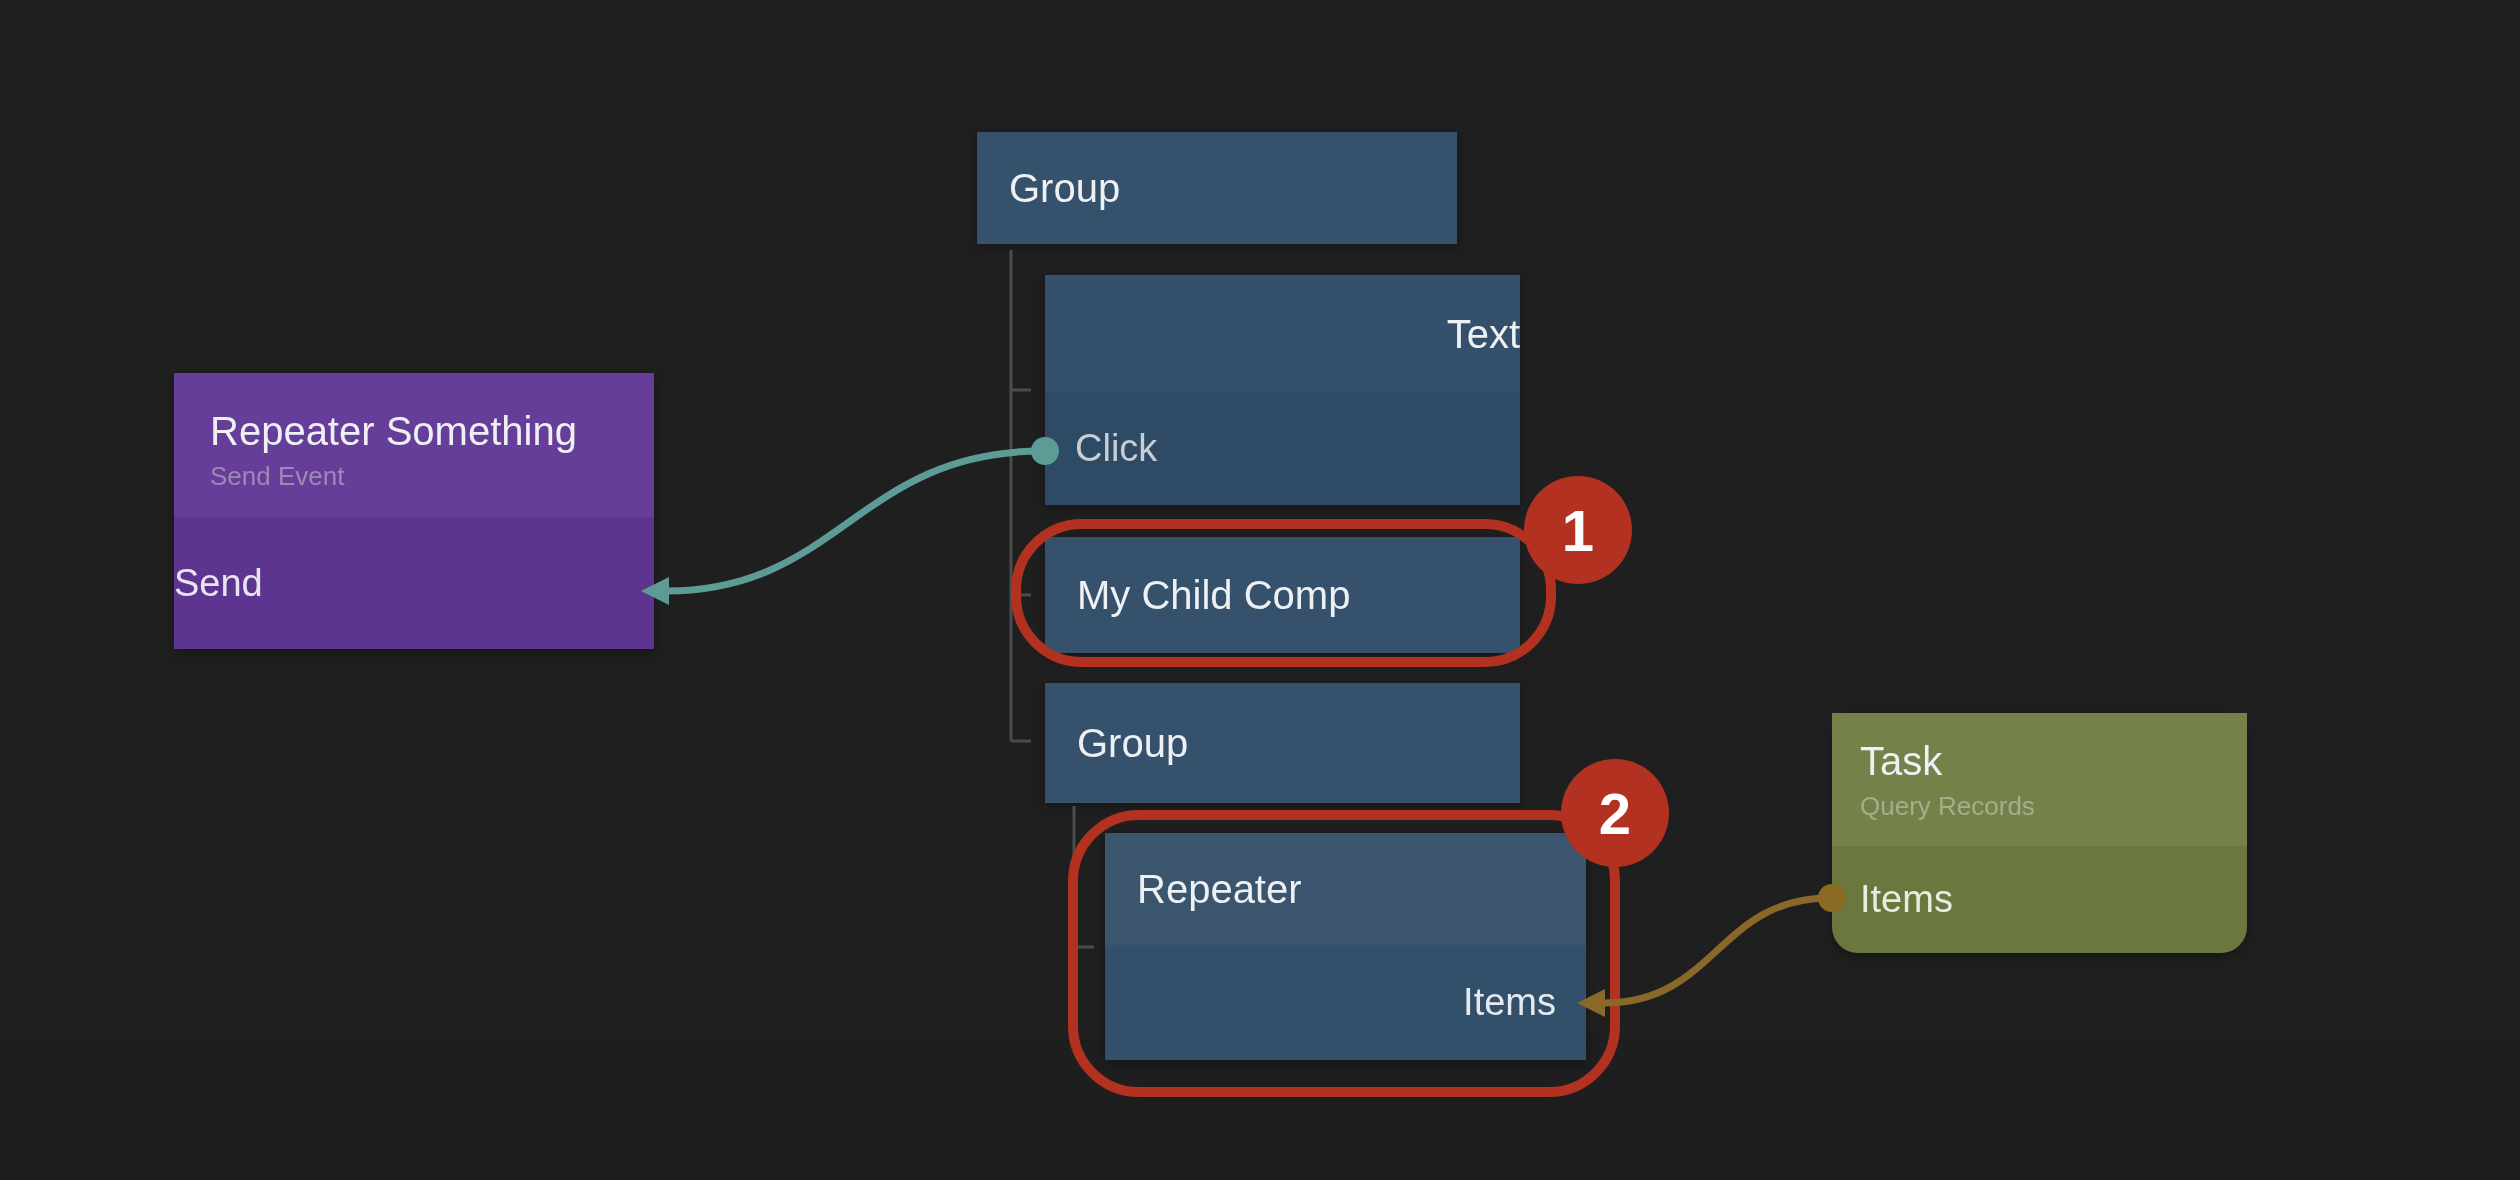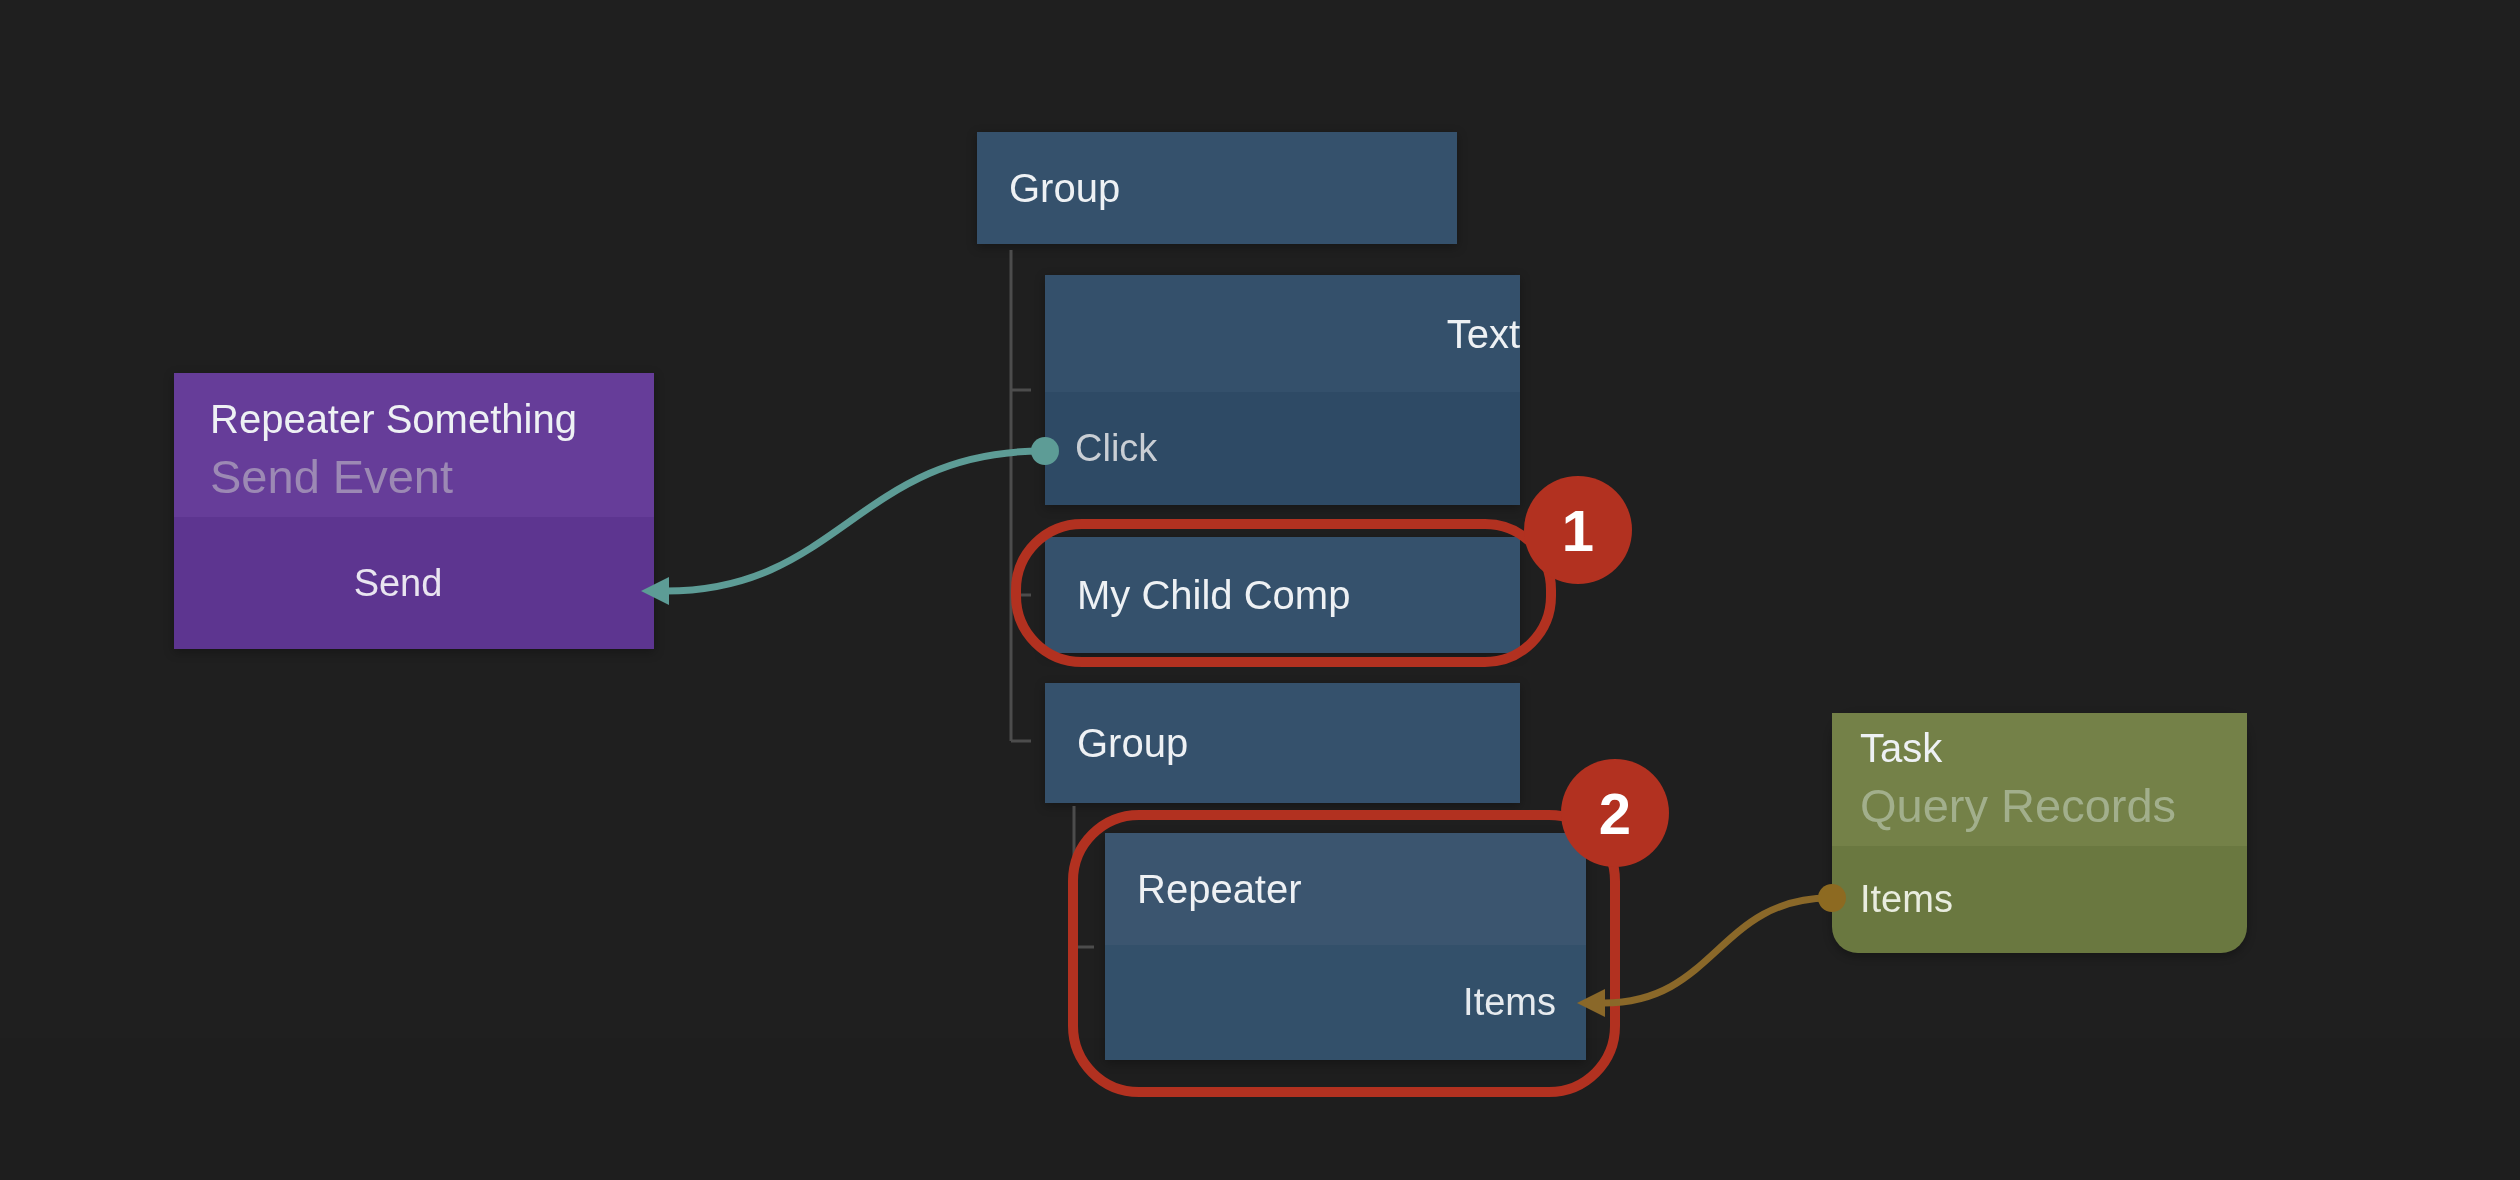--- a/index.html
+++ b/index.html
@@ -28,21 +28,21 @@
     height: 100%;
     box-sizing: border-box;
   }
   .node .title {
     font-size: 40px;
     color: #eef1f4;
     line-height: 1.15;
     white-space: nowrap;
   }
   .node .subtitle {
-    font-size: 47px;
+    font-size: 26px;
     line-height: 1.15;
     margin-top: 8px;
     white-space: nowrap;
   }
   .node .body {
     position: relative;
     display: flex;
     align-items: center;
     box-sizing: border-box;
   }
@@ -60,21 +60,21 @@
   #node-group2   { left: 1045px; top: 683px; width: 475px; height: 120px; background: #35516c; }
   #node-repeater { left: 1105px; top: 833px; width: 481px; height: 227px; background: #33506a; }
   #node-repeater .hdr  { height: 112px; background: #3b556f; padding-left: 32px; }
   #node-repeater .body { height: 115px; justify-content: flex-end; padding-right: 30px; }
   #node-group1 .hdr, #node-mcc .hdr, #node-group2 .hdr { padding-left: 32px; }
 
   
   #node-trigger  { left: 174px; top: 373px; width: 480px; height: 276px; background: #5d3590; }
   #node-trigger .hdr   { height: 144px; background: #663d99; padding-left: 36px; padding-top: 10px; }
   #node-trigger .subtitle { color: #9c89b4; }
-  #node-trigger .body  { height: 132px; justify-content: center; padding-right: 32px; }
+  #node-trigger .body  { height: 132px; justify-content: flex-start; padding-right: 32px; }
   #node-trigger .port-label { color: #e9e5f0; }
 
   
   #node-task     { left: 1832px; top: 713px; width: 415px; height: 240px; background: #6a7840; border-radius: 26px; }
   #node-task .hdr      { height: 133px; background: #748148; padding-left: 28px; }
   #node-task .subtitle { color: #a2af8c; }
   #node-task .body     { height: 107px; padding-left: 28px; }
   #node-task .port-label { color: #e9ecdf; }
 
   #node-text .port-label     { color: #c9ced4; }

